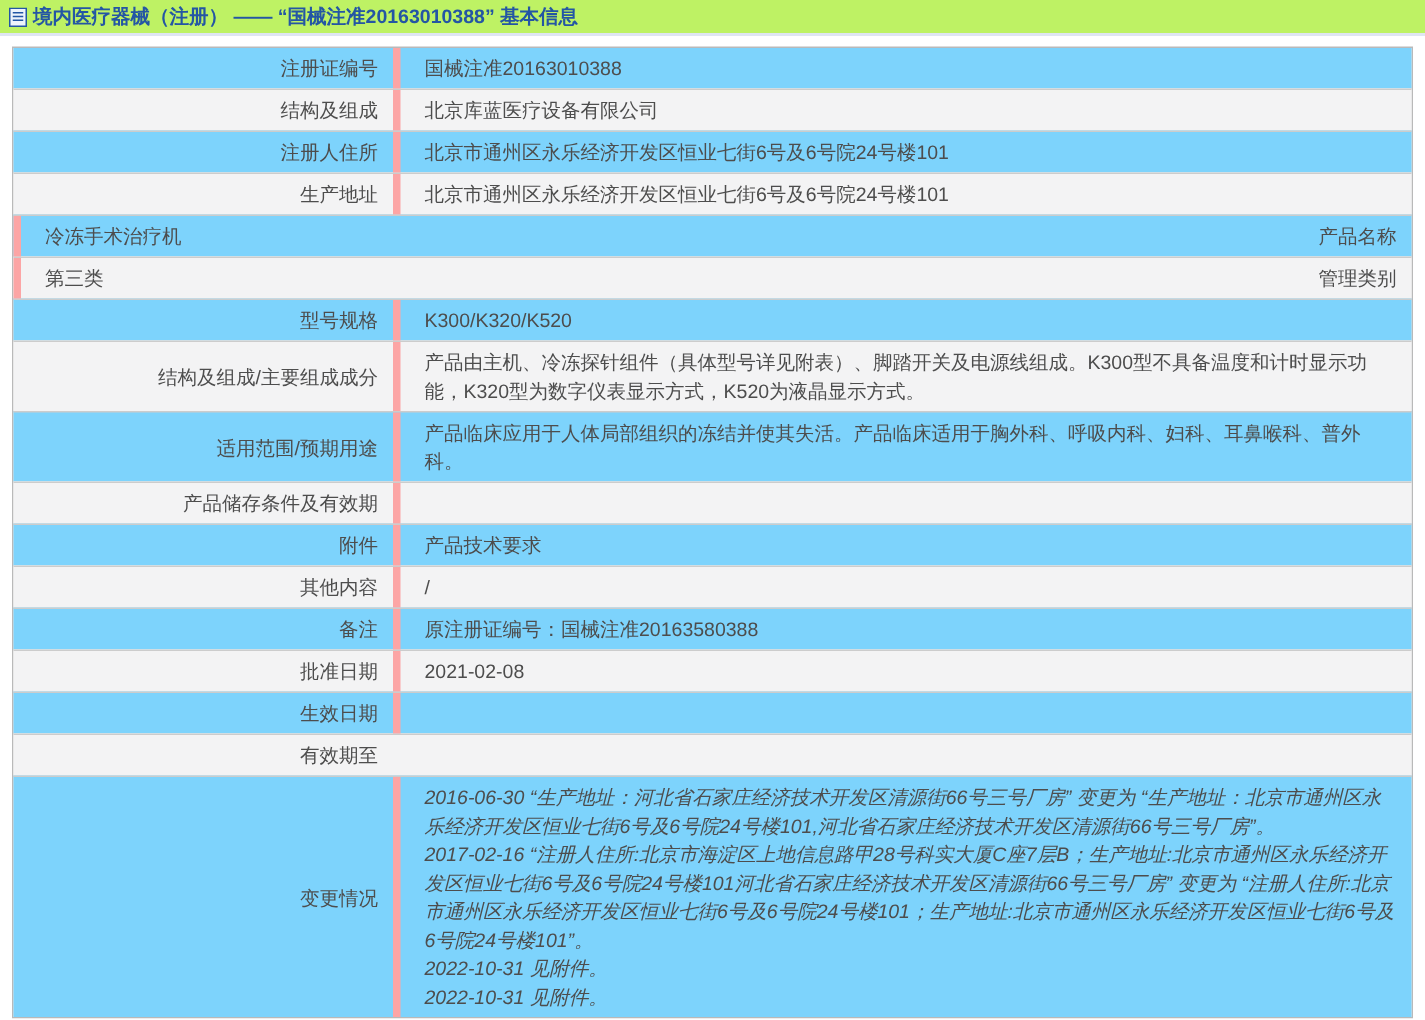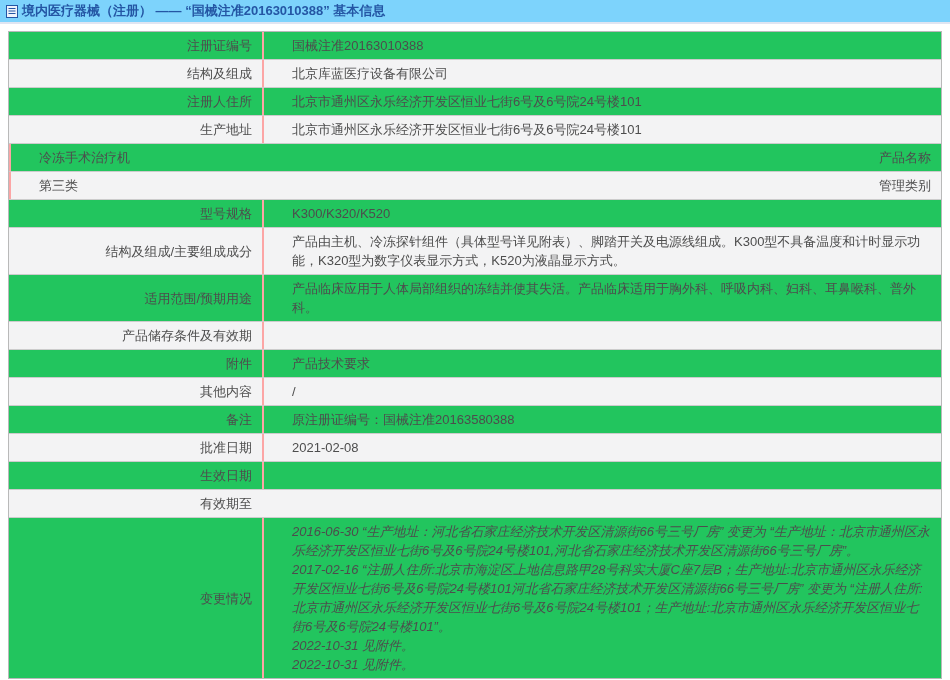--- a/index.html
+++ b/index.html
@@ -3,21 +3,21 @@
 <meta charset="utf-8">
 <style>
   * { box-sizing: border-box; margin: 0; padding: 0; }
   html, body {
     width: 950px;
     background: #fff;
     font-family: "Liberation Sans", "DejaVu Sans", sans-serif;
   }
   .header-band {
     height: 24px;
-    background: #7dd3fc;
+    background: #bef264;
     border-bottom: 2px solid #dfe5f2;
     display: flex;
     align-items: center;
     padding: 0 6px;
   }
   .page-title {
     color: #2456a4;
     font-size: 13px;
     font-weight: bold;
     display: flex;
@@ -25,35 +25,35 @@
     gap: 4px;
     white-space: nowrap;
   }
   .doc-icon { width: 12px; height: 13px; flex: none; }
   .info-table {
     margin: 7px 8px 0 8px;
     border: 1px solid #b9b9b9;
     font-size: 13px;
     color: #4d4d4d;
   }
-  .row { display: flex; align-items: stretch; background: #22c55e; }
+  .row { display: flex; align-items: stretch; background: #7dd3fc; }
   .row:nth-child(even) { background: #f3f3f4; }
   .row + .row { border-top: 1px solid #ccc; }
   .cell { padding: 4px 10px; line-height: 19px; display: flex; align-items: center; min-height: 26px; }
   .label-cell {
     width: 253px;
     flex: none;
     justify-content: flex-end;
     text-align: right;
     gap: 3px;
   }
   .value-cell {
     flex: 1;
-    border-left: 2px solid #fca5a5;
-    padding-left: 28px;
+    border-left: 5px solid #fca5a5;
+    padding-left: 16px;
     display: block;
     word-break: break-all;
   }
   .value-cell.centered { display: flex; align-items: center; }
   .value-line { line-height: 19px; font-style: italic; }
 </style>
 </head>
 <body>
 
 <div class="header-band">

